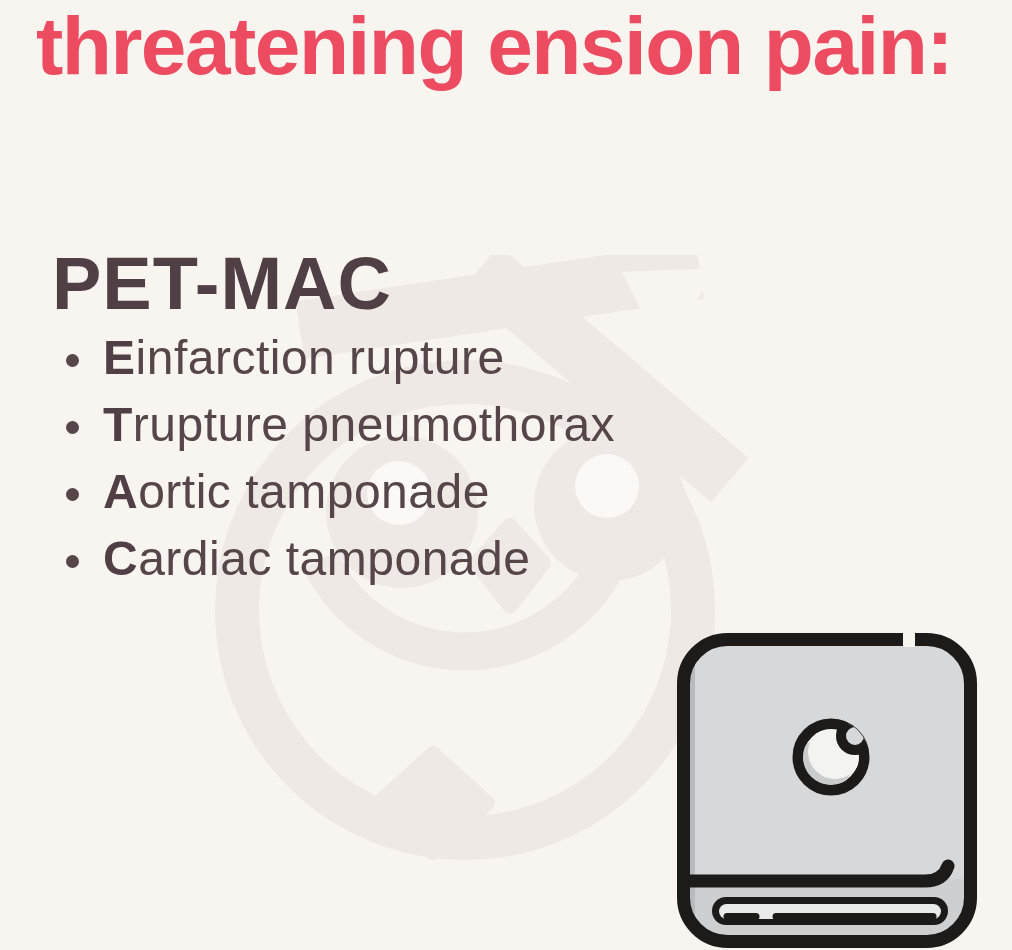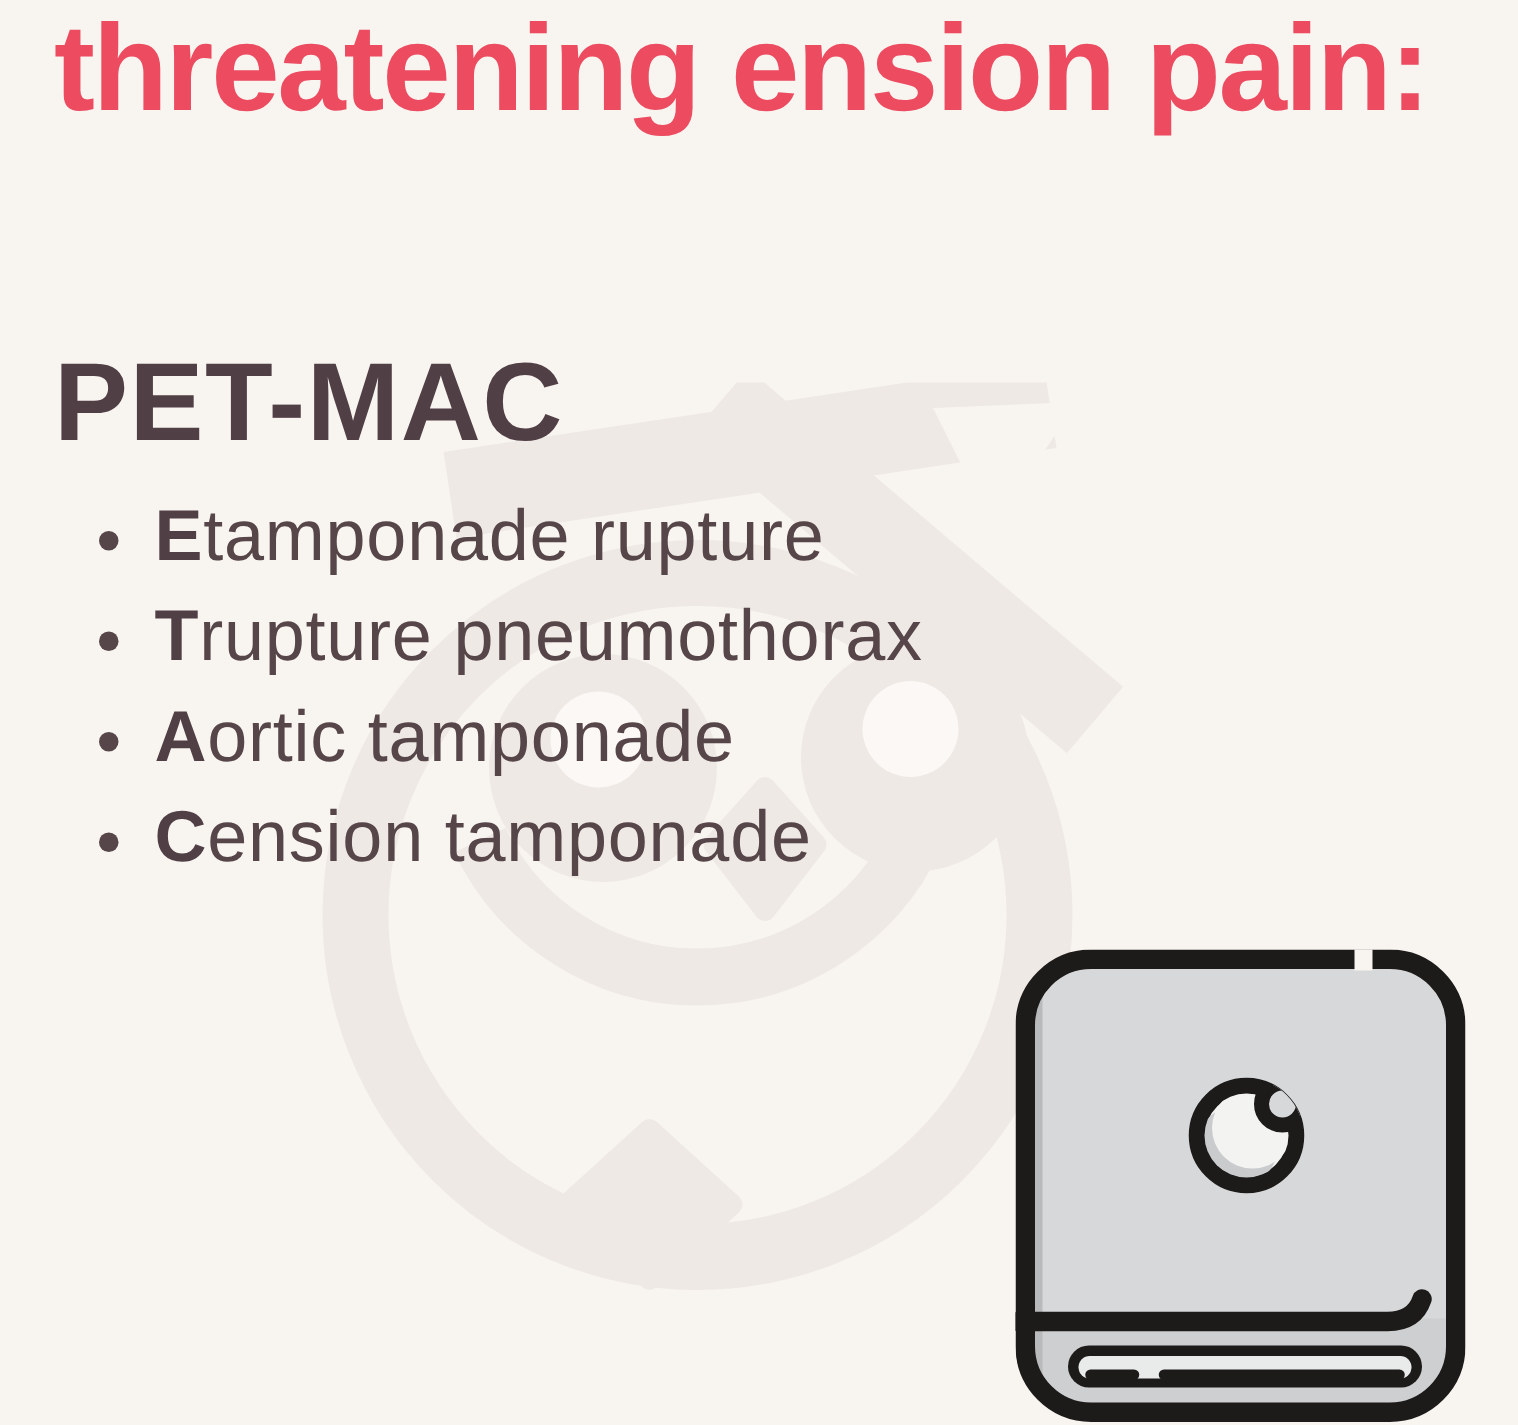--- a/index.html
+++ b/index.html
@@ -94,34 +94,34 @@
     <circle class="wmLight" cx="427" cy="231" r="32"></circle>
   </g>
   <path class="wmFill wmJoin" d="M330,270 L364,308 L330,352 L296,308 Z"></path>
   <path class="wmFill wmJoin" d="M253,498 L308,548 L253,598 L198,548 Z"></path>
 </svg>
 
 <h1 class="abs title" style="margin:0">
   <span class="tline">threatening ension pain:</span>
 </h1>
 
-<h2 class="abs mnemonic" style="margin:0">PET-MAC</h2>
+<h2 class="abs mnemonic" style="margin:16px">PET-MAC</h2>
 
 <ul class="abs causes">
   <li>
-    <span class="bullet"></span><span class="initial">E</span><span>tamponade rupture</span>
+    <span class="bullet"></span><span class="initial">E</span><span>infarction rupture</span>
   </li>
   <li>
     <span class="bullet"></span><span class="initial">T</span><span>rupture pneumothorax</span>
   </li>
   <li>
     <span class="bullet"></span><span class="initial">A</span><span>ortic tamponade</span>
   </li>
   <li>
-    <span class="bullet"></span><span class="initial">C</span><span>ension tamponade</span>
+    <span class="bullet"></span><span class="initial">C</span><span>ardiac tamponade</span>
   </li>
 </ul>
 
 <svg class="abs" style="left:677px;top:633px" width="300" height="315" viewBox="0 0 300 315" aria-hidden="true">
   <defs>
     <clipPath id="macClip">
         <rect x="6.5" y="6.5" width="287" height="302" rx="44"></rect>
       </clipPath>
     <clipPath id="logoClipOuter">
         <circle cx="154" cy="124" r="38"></circle>

